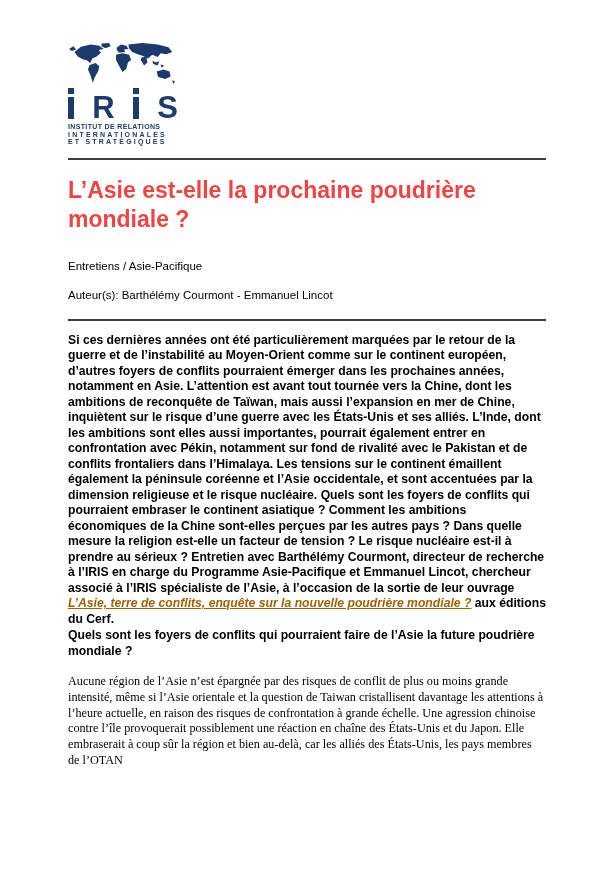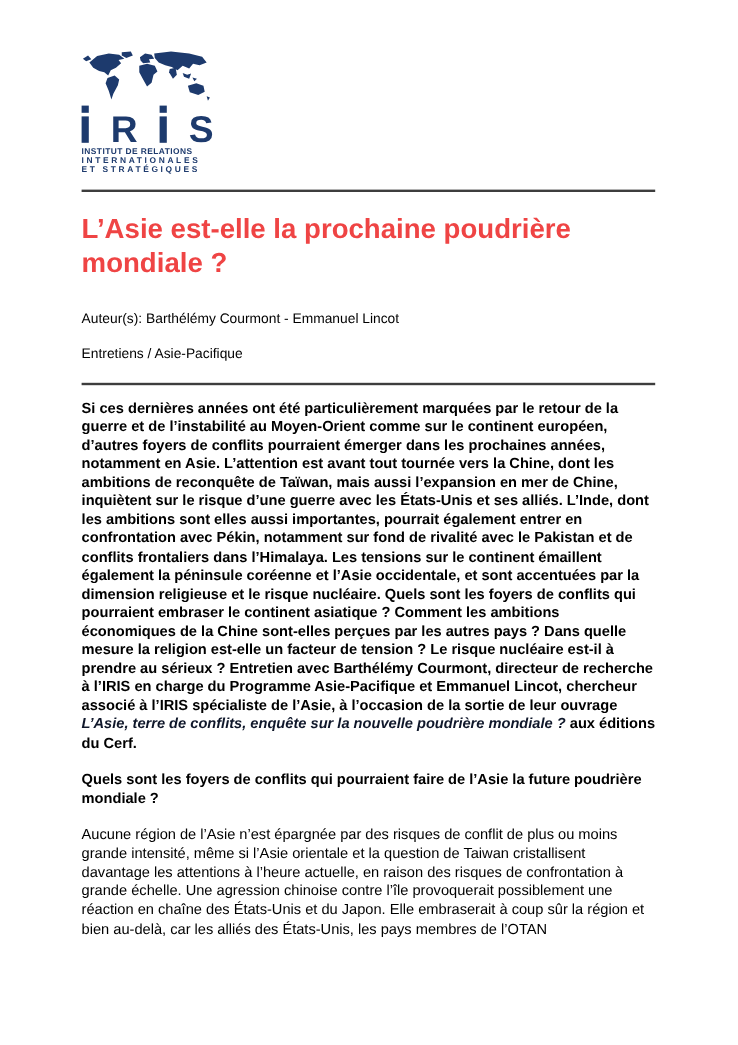--- a/index.html
+++ b/index.html
@@ -45,28 +45,28 @@
   }
   .meta { margin-top: 26px; }
   .meta-line { font-size: 11.5px; line-height: 13px; margin: 0 0 16.5px 0; }
 
   
   .intro {
     margin: 12px 0 0 0; font-size: 12.2px; line-height: 15.5px;
     font-weight: bold;
   }
   .book-link {
-    color: #0f172a; font-style: italic; font-weight: bold;
-    cursor: pointer;
+    color: #a16207; font-style: italic; font-weight: bold;
+    text-decoration: underline; cursor: pointer;
   }
   .question {
-    margin: 14px 0 0 0; font-size: 12.2px; line-height: 16px; font-weight: bold;
+    margin: 0 0 0 0; font-size: 12.2px; line-height: 16px; font-weight: bold;
   }
   .answer {
-    margin: 15px 0 0 0; font-size: 12.2px; line-height: 15.8px; font-weight: normal;
+    margin: 15px 0 0 0; font-size: 12.2px; line-height: 15.8px; font-weight: normal; font-family: Liberation Serif, serif;
   }
 </style>
 </head>
 <body>
 
 <div class="page">
   <div class="content">
 
     <div class="logo-block">
       <svg class="logo-map" viewBox="0 0 200 80" xmlns="http://www.w3.org/2000/svg" aria-hidden="true">
@@ -115,22 +115,22 @@
         <div class="tl-2">INTERNATIONALES</div>
         <div class="tl-3">ET STRATÉGIQUES</div>
       </div>
     </div>
 
     <hr class="rule rule-top">
 
     <h1 class="title">L’Asie est-elle la prochaine poudrière mondiale ?</h1>
 
     <div class="meta">
+      <p class="meta-line">Entretiens / Asie-Pacifique</p>
       <p class="meta-line">Auteur(s): Barthélémy Courmont - Emmanuel Lincot</p>
-      <p class="meta-line">Entretiens / Asie-Pacifique</p>
     </div>
 
     <hr class="rule rule-mid">
 
     <p class="intro"><span>Si ces dernières années ont été particulièrement marquées par le retour de la guerre et de l’instabilité au Moyen-Orient comme sur le continent européen, d’autres foyers de conflits pourraient émerger dans les prochaines années, notamment en Asie. L’attention est avant tout tournée vers la Chine, dont les ambitions de reconquête de Taïwan, mais aussi l’expansion en mer de Chine, inquiètent sur le risque d’une guerre avec les États-Unis et ses alliés. L’Inde, dont les ambitions sont elles aussi importantes, pourrait également entrer en confrontation avec Pékin, notamment sur fond de rivalité avec le Pakistan et de conflits frontaliers dans l’Himalaya. Les tensions sur le continent émaillent également la péninsule coréenne et l’Asie occidentale, et sont accentuées par la dimension religieuse et le risque nucléaire. Quels sont les foyers de conflits qui pourraient embraser le continent asiatique ? Comment les ambitions économiques de la Chine sont-elles perçues par les autres pays ? Dans quelle mesure la religion est-elle un facteur de tension ? Le risque nucléaire est-il à prendre au sérieux ? Entretien avec Barthélémy Courmont, directeur de recherche à l’IRIS en charge du Programme Asie-Pacifique et Emmanuel Lincot, chercheur associé à l’IRIS spécialiste de l’Asie,  à l’occasion de la sortie de leur ouvrage </span><a class="book-link">L’Asie, terre de conflits, enquête sur la nouvelle poudrière mondiale ?</a><span> aux éditions du Cerf.</span></p>
 
     <p class="question">Quels sont les foyers de conflits qui pourraient faire de l’Asie la future poudrière mondiale ?</p>
 
     <p class="answer">Aucune région de l’Asie n’est épargnée par des risques de conflit de plus ou moins grande intensité, même si l’Asie orientale et la question de Taiwan cristallisent davantage les attentions à l’heure actuelle, en raison des risques de confrontation à grande échelle. Une agression chinoise contre l’île provoquerait possiblement une réaction en chaîne des États-Unis et du Japon. Elle embraserait à coup sûr la région et bien au-delà, car les alliés des États-Unis, les pays membres de l’OTAN</p>
 

